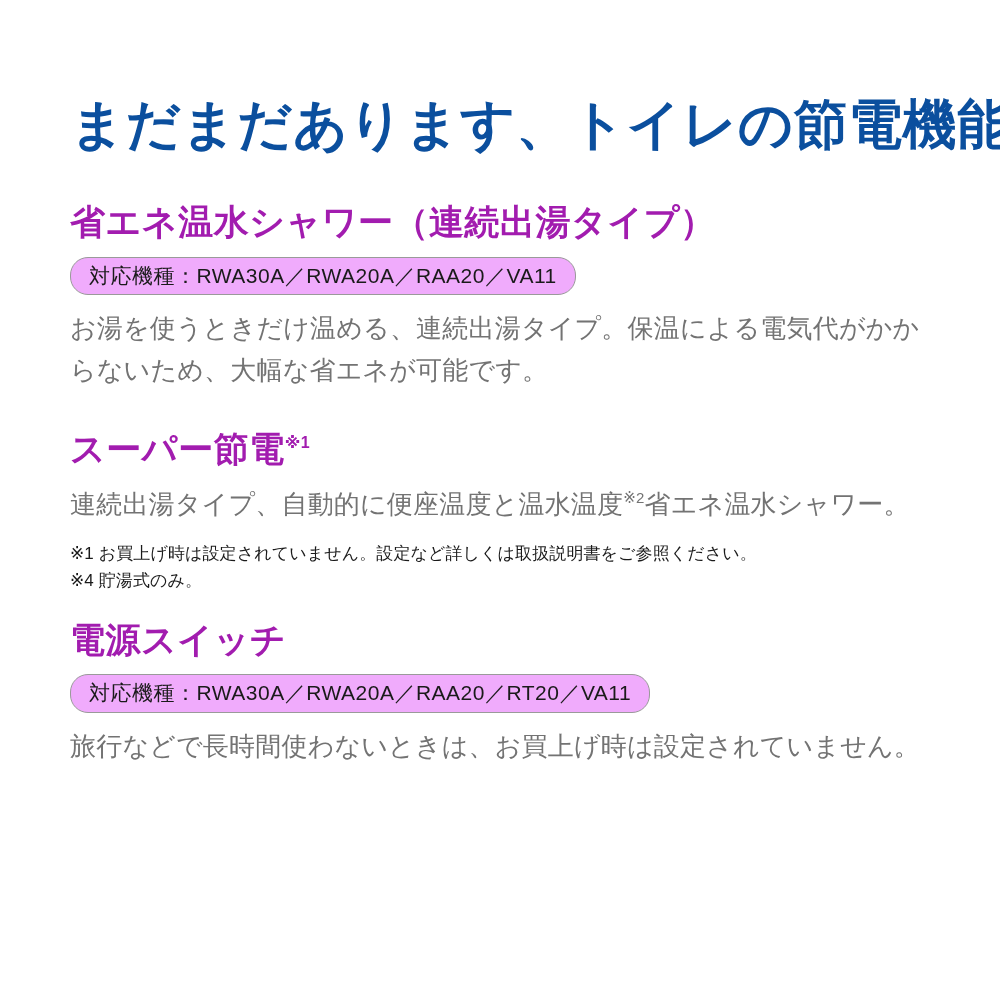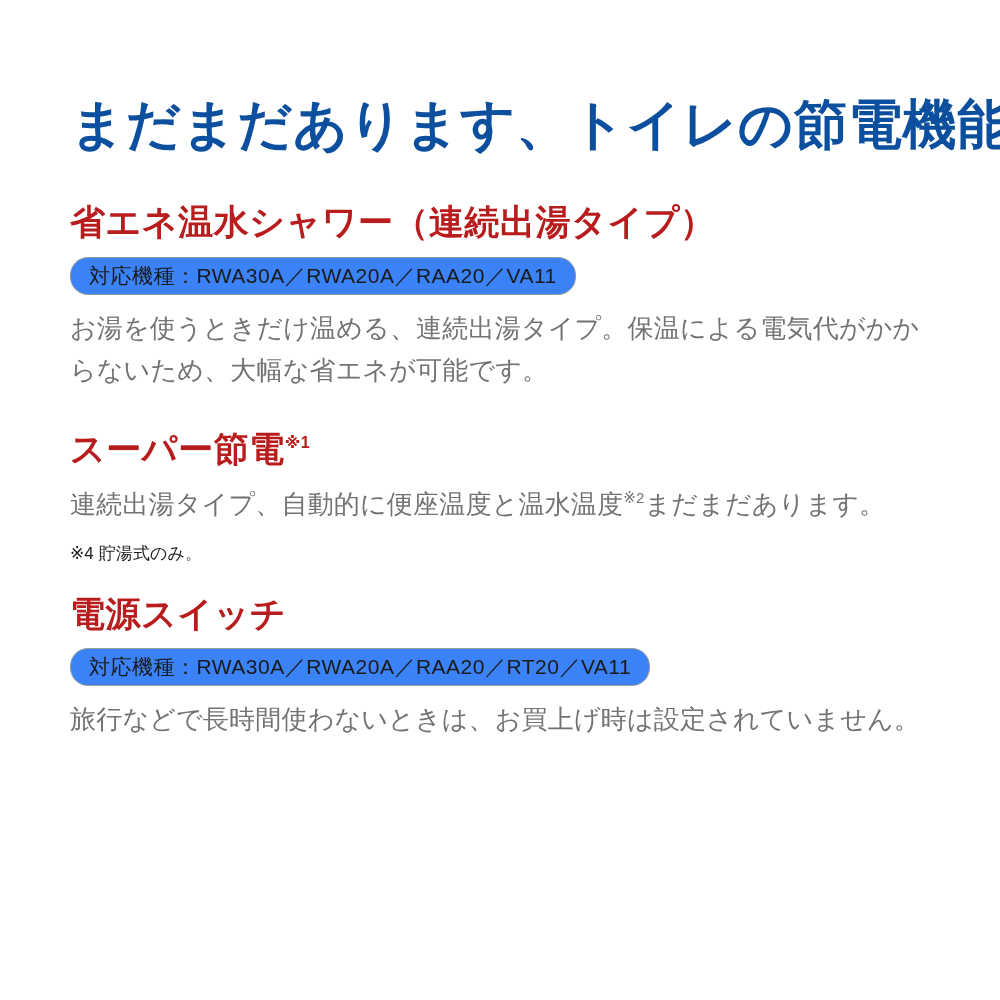--- a/index.html
+++ b/index.html
@@ -29,42 +29,42 @@
     line-height: 1.1;
     margin: 0 0 48px 0;
     white-space: nowrap;
   }
   .section {
     margin-bottom: 26px;
   }
   .section-title {
     font-size: 35px;
     font-weight: 700;
-    color: #b91c1c;
+    color: #a21caf;
     letter-spacing: 0.5px;
     margin: 0 0 14px 0;
     line-height: 1.15;
   }
   .section-title sup {
     font-size: 16px;
     font-weight: 700;
     vertical-align: super;
     line-height: 0;
   }
   .model-pill {
     display: inline-block;
     border: 1.5px solid #9a9a9a;
     border-radius: 18px;
     padding: 5px 18px 6px 18px;
     font-size: 21px;
     color: #1a1a1a;
     letter-spacing: 0.5px;
     line-height: 1.2;
     white-space: nowrap;
-    background: #3b82f6;
+    background: #f0abfc;
   }
   .body-text {
     font-size: 26px;
     line-height: 1.62;
     color: #737373;
     margin: 12px 0 0 0;
     letter-spacing: 0.2px;
   }
   .body-text sup {
     font-size: 15px;
@@ -91,22 +91,23 @@
   <h1 class="headline">まだまだあります、トイレの節電機能。</h1>
 
   <div class="section">
     <h2 class="section-title">省エネ温水シャワー（連続出湯タイプ）</h2>
     <div class="model-pill">対応機種：RWA30A／RWA20A／RAA20／VA11</div>
     <p class="body-text">お湯を使うときだけ温める、連続出湯タイプ。保温による電気代がかからないため、大幅な省エネが可能です。</p>
   </div>
 
   <div class="section gap-lg">
     <h2 class="section-title"><span>スーパー節電</span><sup>※1</sup></h2>
-    <p class="body-text"><span>連続出湯タイプ、自動的に便座温度と温水温度</span><sup>※2</sup><span>まだまだあります。</span></p>
+    <p class="body-text"><span>連続出湯タイプ、自動的に便座温度と温水温度</span><sup>※2</sup><span>省エネ温水シャワー。</span></p>
     <div class="notes">
+      <div class="note">※1 お買上げ時は設定されていません。設定など詳しくは取扱説明書をご参照ください。</div>
       <div class="note">※4 貯湯式のみ。</div>
     </div>
   </div>
 
   <div class="section gap-md">
     <h2 class="section-title">電源スイッチ</h2>
     <div class="model-pill">対応機種：RWA30A／RWA20A／RAA20／RT20／VA11</div>
     <p class="body-text">旅行などで長時間使わないときは、お買上げ時は設定されていません。</p>
   </div>
 

